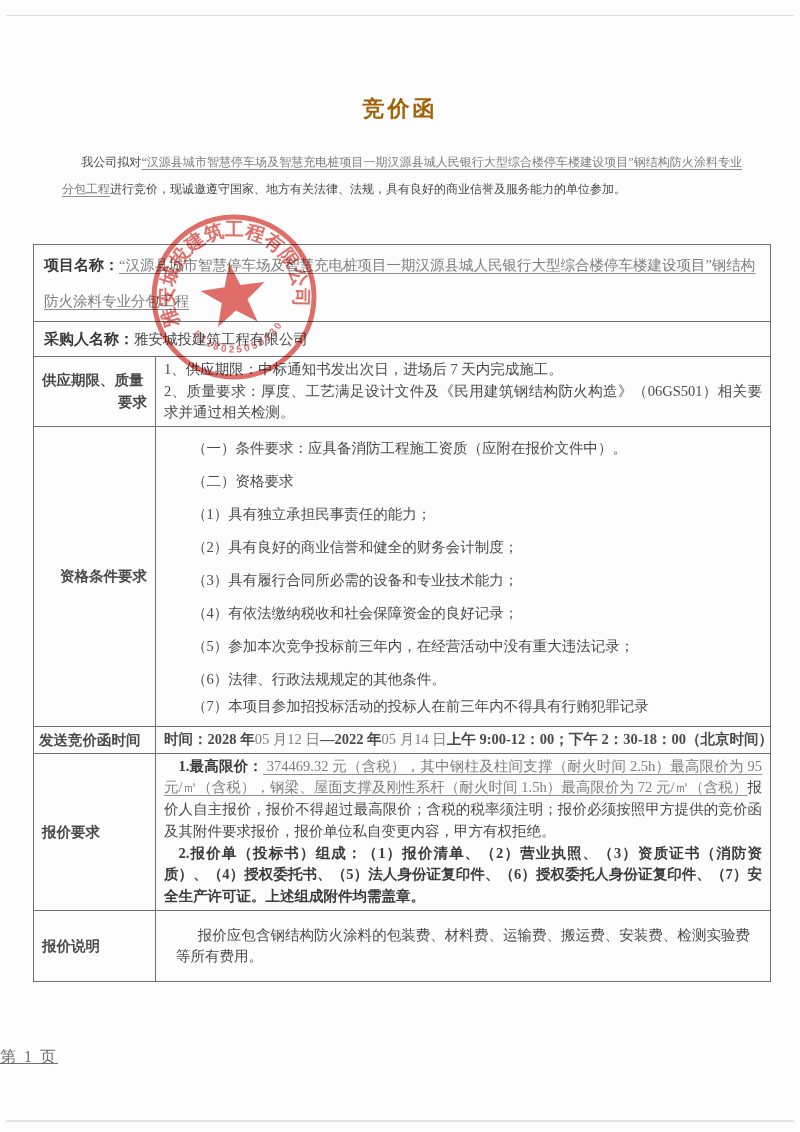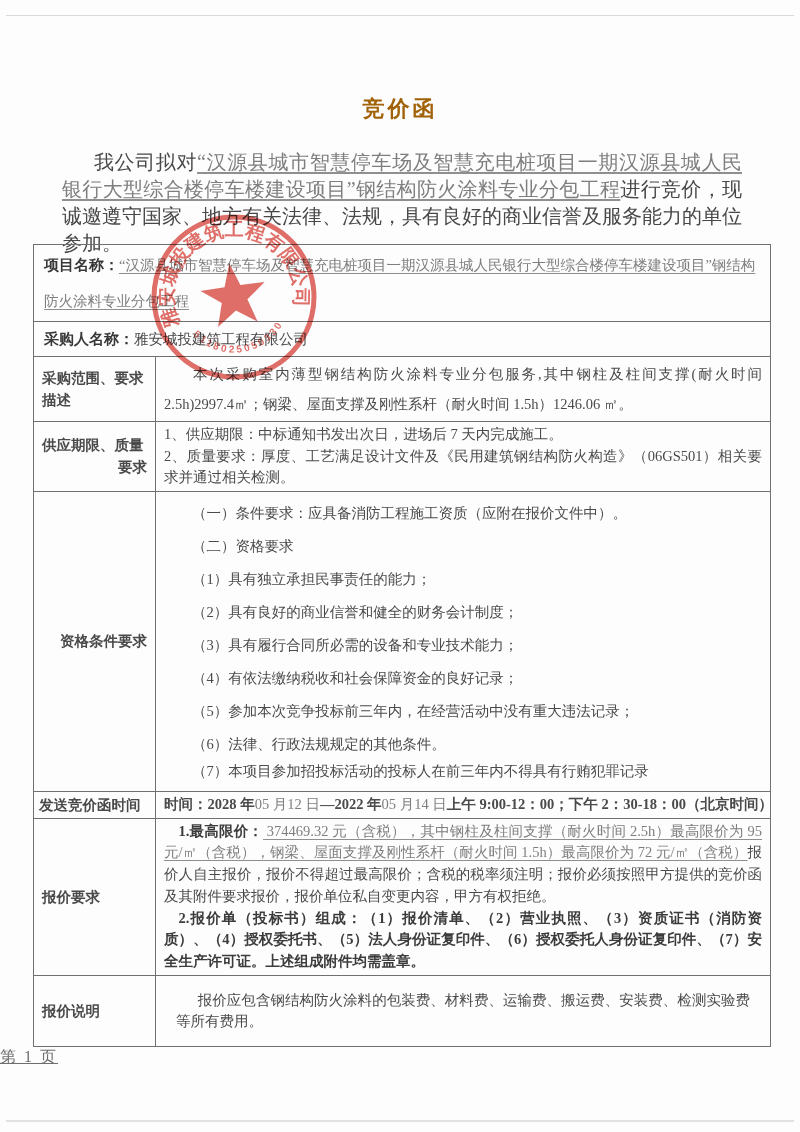--- a/index.html
+++ b/index.html
@@ -14,21 +14,21 @@
   .scan-top { position:absolute; top:15px; left:6px; right:6px; height:1px; background:#dadada; }
   .scan-bottom { position:absolute; top:1120px; left:6px; right:6px; height:2px; background:#e2e2e2; }
 
   .title {
     position:absolute; top:94px; left:0; width:100%;
     text-align:center; font-size:22px; font-weight:bold; color:#a16207; letter-spacing:3px;
   }
 
   .intro {
     position:absolute; top:149px; left:62px; width:680px;
-    font-size:20px; line-height:27px; color:#484848; text-align:justify;
+    font-size:12px; line-height:27px; color:#484848; text-align:justify;
   }
   .intro p { margin:0; text-indent:1.6em; }
 
   .u { text-decoration:underline; text-decoration-color:#8f8f8f; text-underline-offset:3px; }
   .fill { color:#7e7e7e; }
   .dark { color:#3c3c3c; }
 
   table.doc {
     position:absolute; top:244px; left:33px; width:737px;
     border-collapse:collapse; table-layout:fixed;
@@ -103,29 +103,20 @@
       </td>
     </tr>
 
     <tr>
       <td colspan="4" class="h35 row-wide" style="line-height:20px;">
         <b>采购人名称：</b><span>雅安城投建筑工程有限公司</span>
       </td>
     </tr>
 
 
-    <tr>
-      <td class="h65 lbl">
-        <div>采购范围、要求</div>
-        <div>描述</div>
-      </td>
-      <td colspan="3">
-        <p class="scope-p">本次采购室内薄型钢结构防火涂料专业分包服务,其中钢柱及柱间支撑(耐火时间 2.5h)2997.4㎡；钢梁、屋面支撑及刚性系杆（耐火时间 1.5h）1246.06 ㎡。</p>
-      </td>
-    </tr>
 
     <tr>
       <td class="h67 lbl">
         <div>供应期限、质量</div>
         <div class="c2">要求</div>
       </td>
       <td colspan="3">
         <div class="supply-line">1、供应期限：中标通知书发出次日，进场后 7 天内完成施工。</div>
         <div class="supply-line">2、质量要求：厚度、工艺满足设计文件及《民用建筑钢结构防火构造》（06GS501）相关要求并通过相关检测。</div>
       </td>

